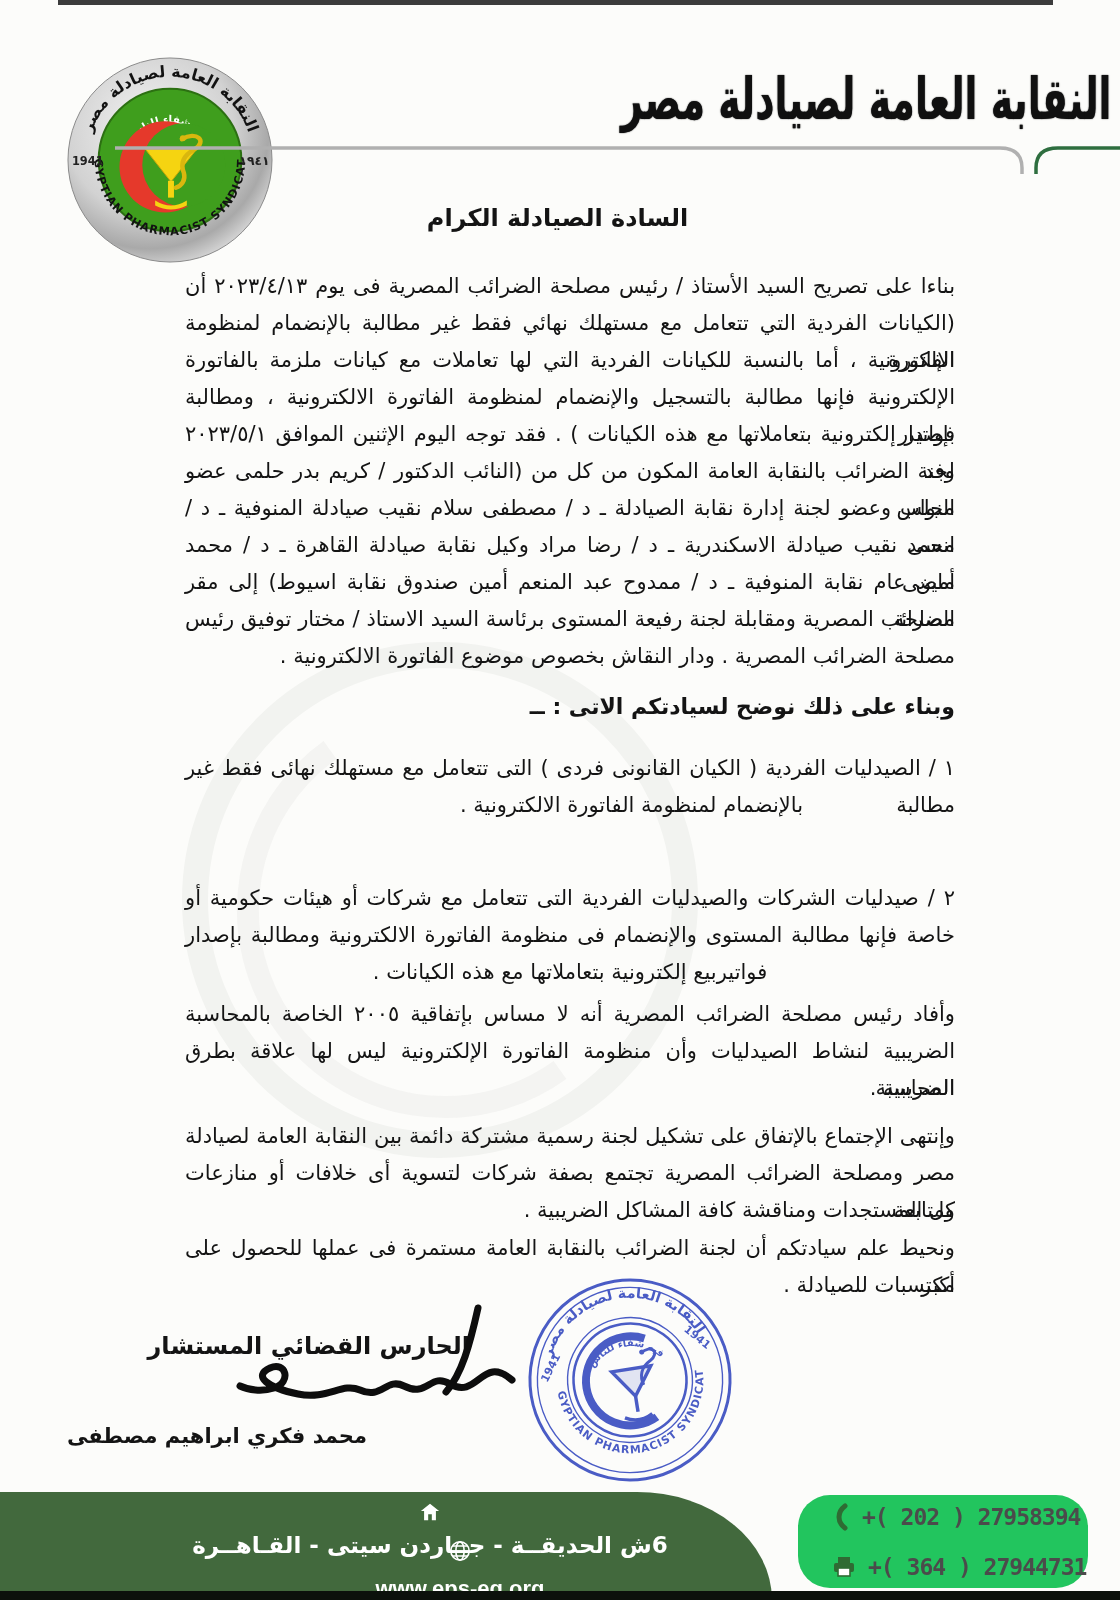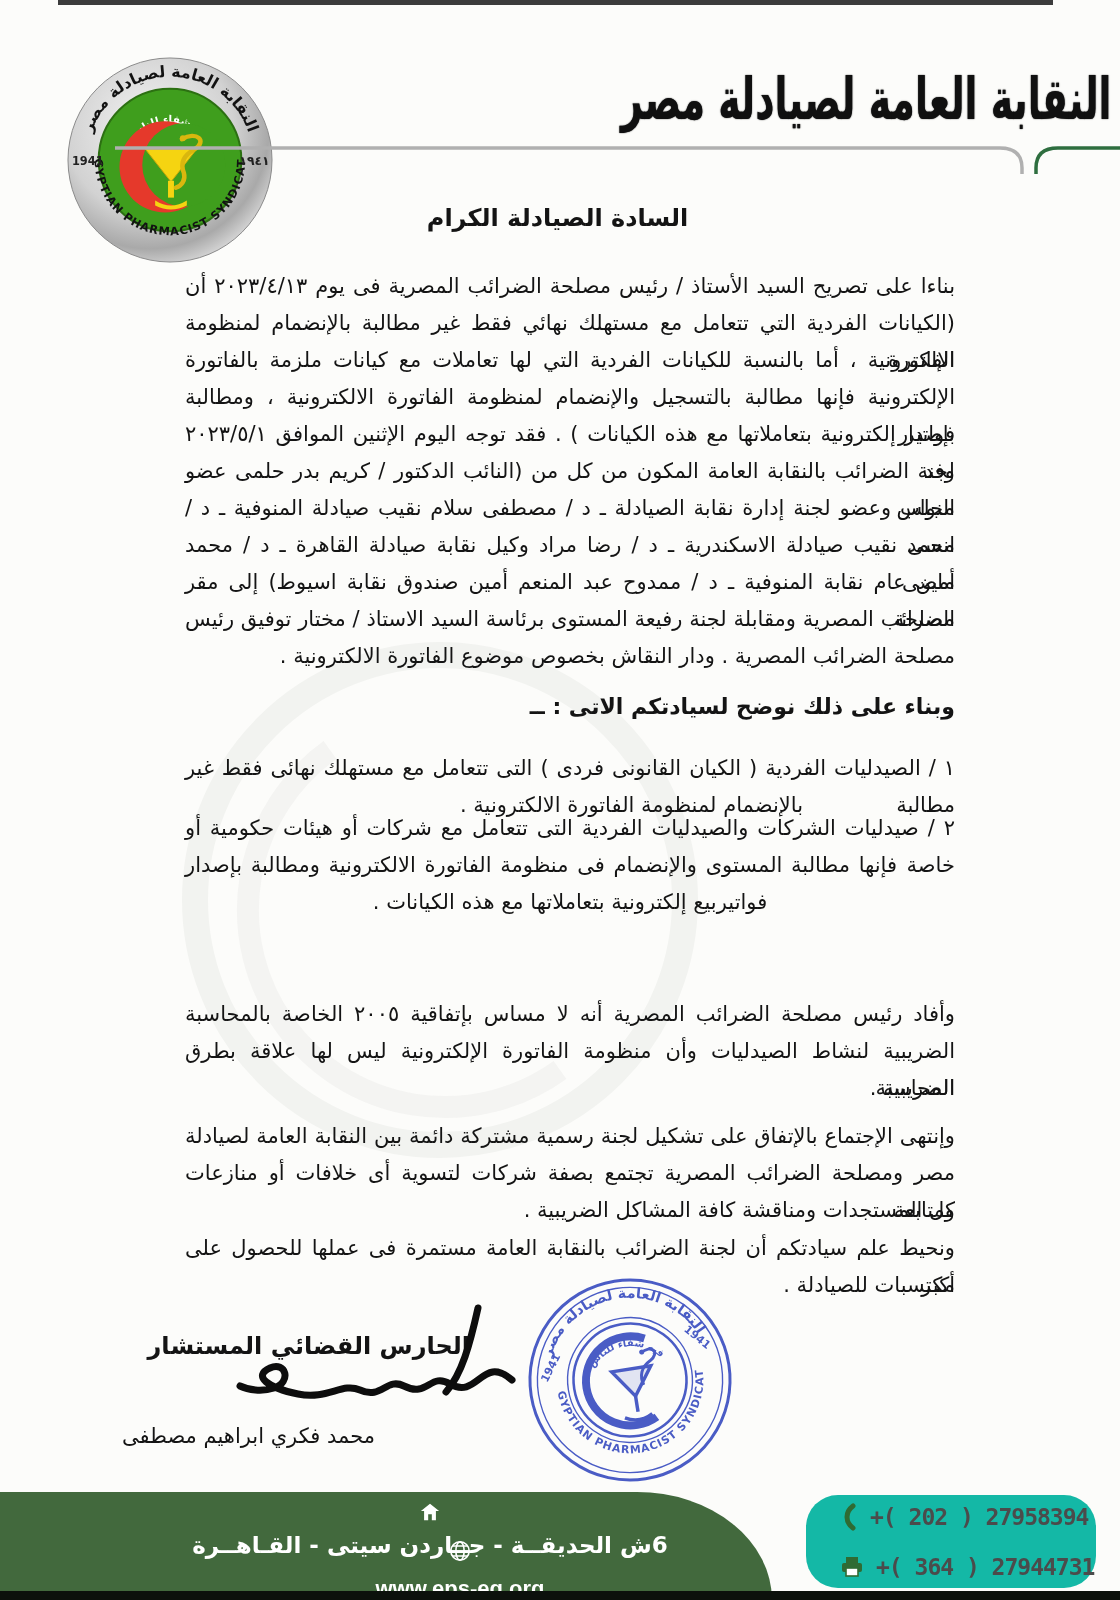--- a/index.html
+++ b/index.html
@@ -21,34 +21,34 @@
   .ln{height:37px;line-height:37px;font-size:21px;direction:rtl;
       text-align:justify;text-align-last:justify;margin-left:25px;}
   .ln.r{text-align:right;text-align-last:right;}
   .ln.c{text-align:center;text-align-last:center;}
   .ln.ind1{text-align:right;text-align-last:right;padding-right:152px;}
   .ln.ind2{padding-right:58px;}
   .ln.head{font-weight:bold;font-size:22px;text-align:center;text-align-last:right;}
   
   .sig-title{position:absolute;left:175px;top:1332px;width:295px;text-align:center;
              font-size:24px;font-weight:bold;direction:rtl;white-space:nowrap;}
-  .sig-name{position:absolute;left:160px;top:1424px;width:215px;text-align:right;
-            font-size:21px;font-weight:normal;direction:rtl;white-space:nowrap;}
+  .sig-name{position:absolute;left:152px;top:1424px;width:215px;text-align:right;
+            font-size:21px;font-weight:bold;direction:rtl;white-space:nowrap;}
   .sig-scrawl{position:absolute;left:160px;top:1294px;width:400px;height:150px;}
   
   .logo{position:absolute;left:66px;top:56px;width:208px;height:208px;}
   .stamp{position:absolute;left:526px;top:1276px;width:208px;height:208px;
          transform:rotate(-9deg);opacity:.92;}
   .wm{position:absolute;left:140px;top:610px;width:600px;height:600px;pointer-events:none;}
   
   .band{position:absolute;left:0;top:1492px;width:772px;height:108px;background:#42693d;
         border-top-right-radius:135px 108px;}
-  .panel{position:absolute;left:798px;top:1495px;width:290px;height:93px;background:#14b8a6;
+  .panel{position:absolute;left:798px;top:1495px;width:290px;height:93px;background:#22c55e;
          border-radius:32px;display:flex;flex-direction:column;justify-content:center;
-         gap:23px;padding-left:34px;box-sizing:border-box;margin-left:8px;}
+         gap:23px;padding-left:34px;box-sizing:border-box;}
   .addr{position:absolute;left:80px;top:1502px;width:700px;direction:rtl;text-align:center;
         color:#fff;font-weight:bold;font-size:23px;display:flex;align-items:center;
         justify-content:center;gap:10px;flex-direction:column;}
   .web{position:absolute;left:110px;top:1540px;width:700px;display:flex;align-items:center;
        justify-content:center;gap:14px;color:#fff;font-weight:bold;font-size:22px;
        font-family:"Liberation Sans",sans-serif;flex-direction:column;}
   .crow{display:flex;align-items:center;gap:12px;font-family:"DejaVu Sans Mono",monospace;
         font-weight:bold;font-size:23px;color:#4b4b4b;letter-spacing:-1px;}
   .icon{display:inline-block;line-height:0;}
 </style>
@@ -126,21 +126,21 @@
 
   <div class="p" style="top:688px">
     <div class="ln head">وبناء على ذلك نوضح لسيادتكم الاتى : ــ</div>
   </div>
 
   <div class="p" style="top:750px">
     <div class="ln">١ / الصيدليات الفردية ( الكيان القانونى فردى ) التى تتعامل مع مستهلك نهائى فقط غير مطالبة</div>
     <div class="ln ind1">بالإنضمام لمنظومة الفاتورة الالكترونية .</div>
   </div>
 
-  <div class="p" style="top:810px">
+  <div class="p" style="top:880px">
     <div class="ln">٢ / صيدليات الشركات والصيدليات الفردية التى تتعامل مع شركات أو هيئات حكومية أو خاصة</div>
     <div class="ln ind2">فإنها مطالبة المستوى والإنضمام فى منظومة الفاتورة الالكترونية ومطالبة بإصدار</div>
     <div class="ln c">فواتيربيع إلكترونية بتعاملاتها مع هذه الكيانات .</div>
   </div>
 
 
   <div class="p" style="top:996px">
     <div class="ln">وأفاد رئيس مصلحة الضرائب المصرية أنه لا مساس بإتفاقية ٢٠٠٥ الخاصة بالمحاسبة</div>
     <div class="ln">الضريبية لنشاط الصيدليات وأن منظومة الفاتورة الإلكترونية ليس لها علاقة بطرق المحاسبة</div>
     <div class="ln r">الضريبية .</div>

